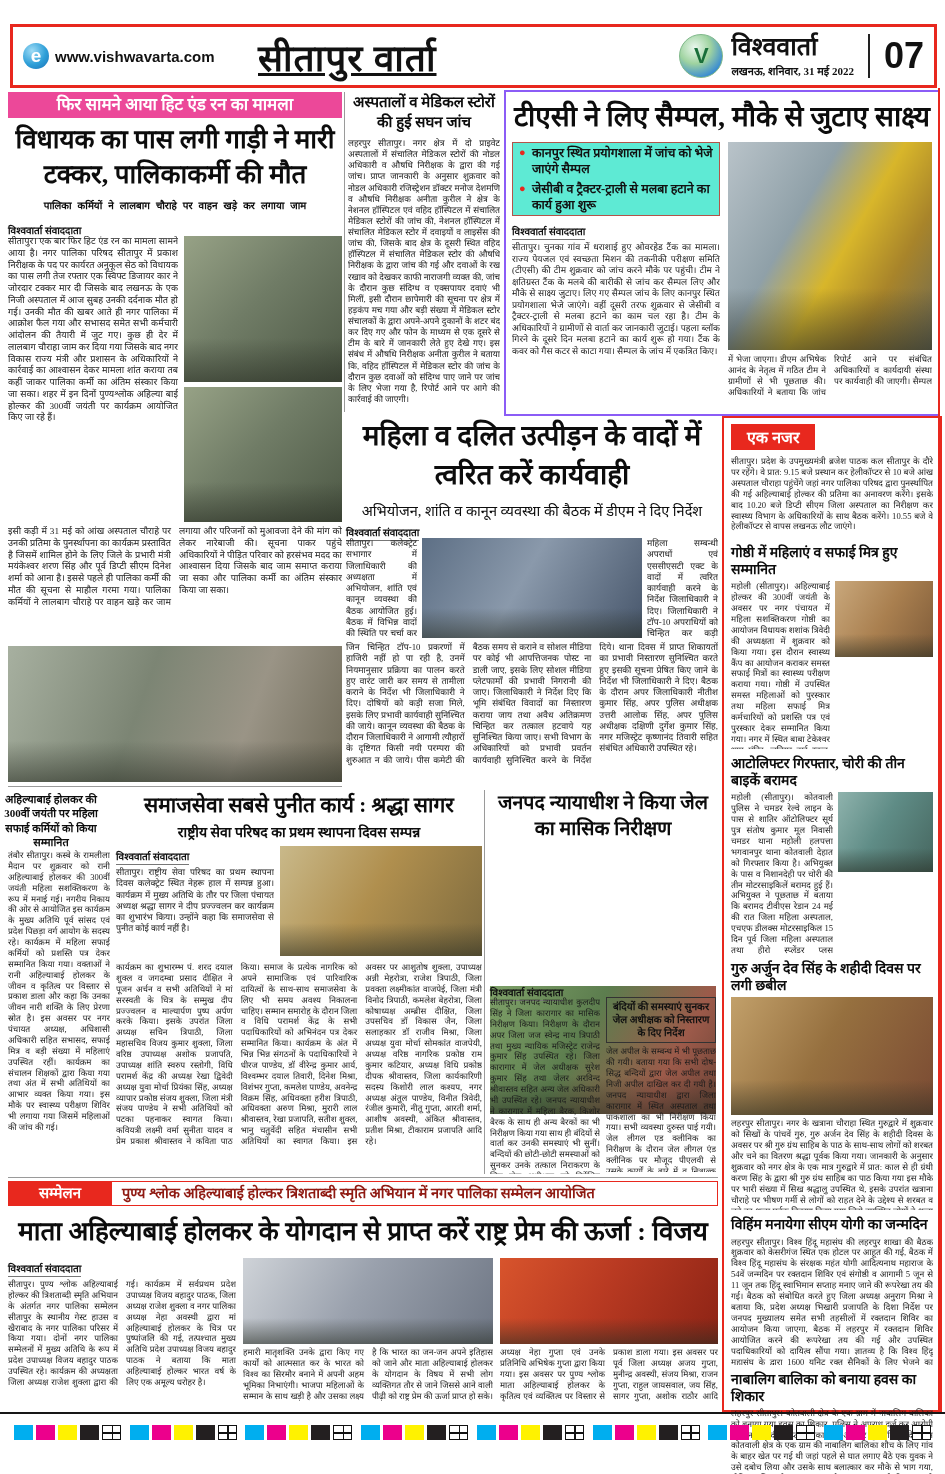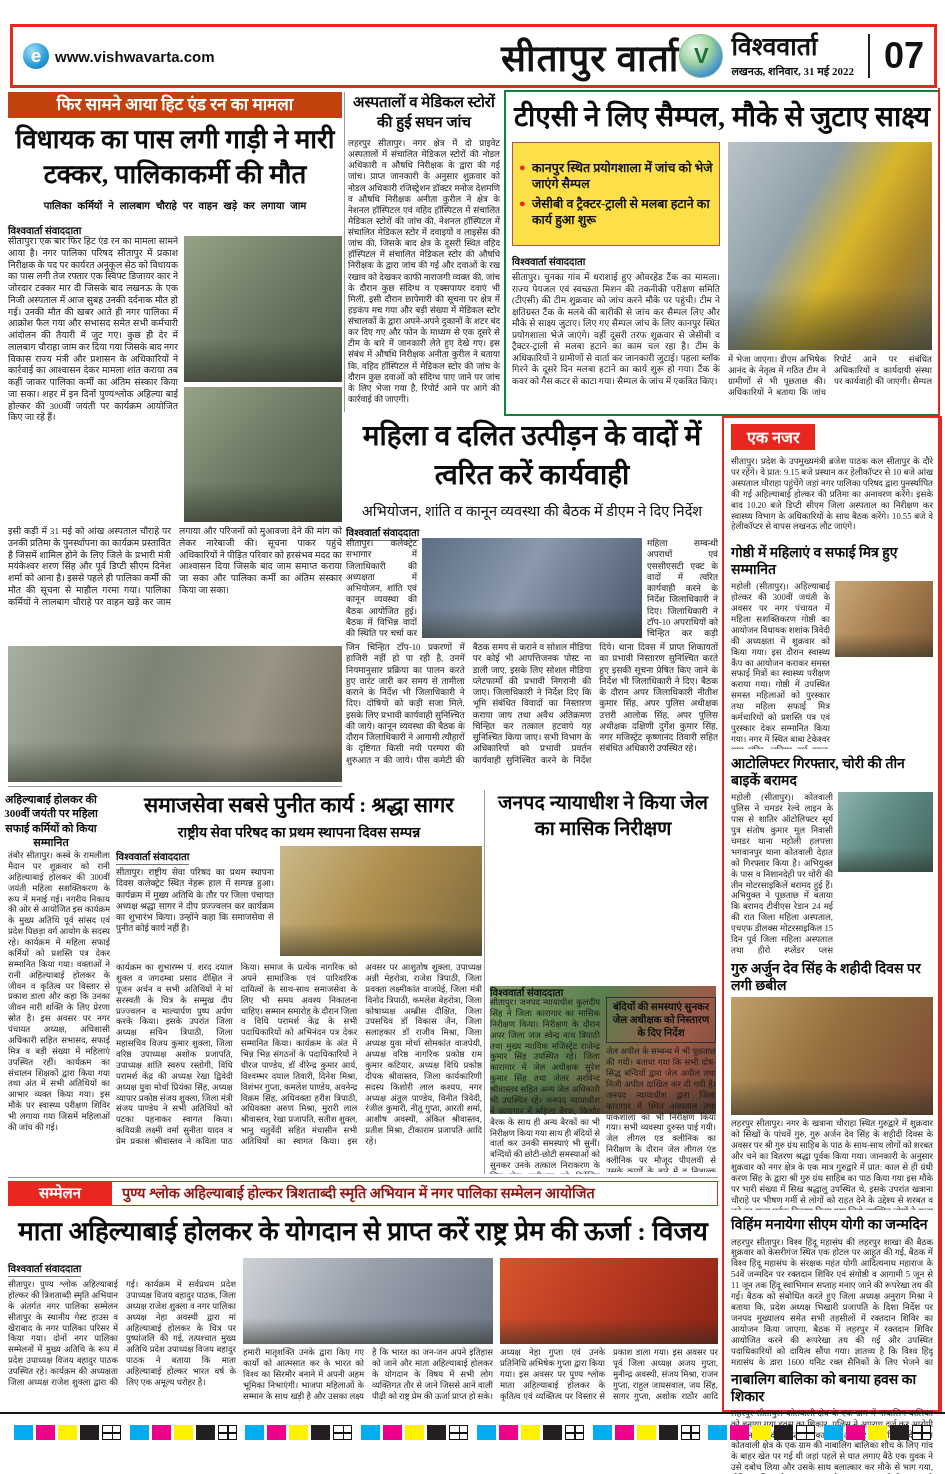--- a/index.html
+++ b/index.html
@@ -7,52 +7,52 @@
         font-family:"Liberation Serif","DejaVu Sans",serif;color:#111;}
   .abs{position:absolute;}
   
   .hdr{left:10px;top:24px;width:921px;height:58px;border:3px solid #e8281e;display:flex;align-items:center;background:#fff;}
   .site{display:flex;align-items:center;gap:6px;padding-left:10px;width:235px;}
   .eicon{display:inline-block;width:26px;height:26px;border-radius:50%;
          background:radial-gradient(circle at 35% 30%,#9fdcf6,#2e9fd8 55%,#1b6fb5);
          color:#fff;font-weight:800;font-size:19px;line-height:25px;text-align:center;
          font-family:"Liberation Sans",sans-serif;}
   .url{font-weight:700;font-size:15px;font-family:"Liberation Sans",sans-serif;}
-  .masthead{flex:1;text-align:right;font-size:37px;font-weight:800;letter-spacing:1px;}
+  .masthead{flex:1;text-align:left;font-size:37px;font-weight:800;letter-spacing:1px;text-decoration:underline;}
   .brandblk{display:flex;align-items:center;gap:8px;padding-right:10px;}
   .globe{width:42px;height:42px;border-radius:50%;
          background:radial-gradient(circle at 35% 30%,#eaf7ee,#9fd3a0 40%,#3e8fd0 75%,#1b5fa8);
          color:#1a6f3a;font-weight:800;font-size:22px;text-align:center;line-height:42px;
          font-family:"Liberation Sans",sans-serif;border:1px solid #7fb88a;}
   .bname{font-size:25px;font-weight:800;line-height:1;}
   .bdate{font-size:11px;font-weight:700;margin-top:4px;}
   .pgdiv{width:2px;height:44px;background:#222;margin:0 6px;}
   .pgno{font-size:36px;font-weight:800;font-family:"Liberation Sans",sans-serif;}
   
   .bodytext{font-size:8.8px;line-height:1.28;text-align:justify;color:#1b1b1b;overflow:hidden;}
   .byline{font-weight:700;font-size:10px;border-bottom:1px solid #777;display:inline-block;padding-bottom:1px;margin-bottom:2px;}
   .hl{font-weight:800;color:#0c0c0c;text-align:center;}
-  .banner{background:#c2410c;color:#fff;font-weight:800;font-size:17px;text-align:center;line-height:26px;}
+  .banner{background:#ec4899;color:#fff;font-weight:800;font-size:17px;text-align:center;line-height:26px;}
   .ph{background:linear-gradient(135deg,#97a286,#707c66 45%,#4c5744);position:relative;overflow:hidden;}
   .ph::after{content:"";position:absolute;left:0;right:0;bottom:0;height:30%;background:linear-gradient(0deg,rgba(40,45,35,.55),rgba(40,45,35,0));}
   .ph-jcb{background:linear-gradient(120deg,#b9c3c9 0%,#8fa0a8 35%,#d8b62a 55%,#a8842a 75%,#6e6a55 100%);}
   .ph-road{background:linear-gradient(110deg,#a7b0a0,#7c8574 40%,#9a9486 70%,#6f6a58);}
   .ph-meeting{background:linear-gradient(120deg,#5d6f85,#8a99ab 45%,#47566b);}
   .ph-stage{background:linear-gradient(120deg,#c9b98a,#b08f4e 45%,#7d6a3e);}
   .ph-jail{background:linear-gradient(120deg,#7fa169,#5c7d4e 40%,#9c5a4a 75%,#6c4336);}
   .ph-gift{background:linear-gradient(120deg,#c9a87c,#a97f4f 50%,#7e5b39);}
   .ph-bikes{background:linear-gradient(120deg,#8fb3ad,#5f8c86 45%,#46665f);}
   .ph-chhabeel{background:linear-gradient(120deg,#c2a06a,#96703f 45%,#7a4a33);}
   .ph-table{background:linear-gradient(120deg,#cfd3d8,#9aa1ad 45%,#6e7684);}
   .ph-bjp{background:linear-gradient(120deg,#d8542c,#b93a22 45%,#8c2315);}
   .vrule{width:1px;background:#9a9a9a;}
   .hrule{height:1px;background:#9a9a9a;}
   
-  .tacbox{border:2px solid #15803d;padding:4px 6px;}
-  .bulletbox{background:#fde047;border:1px solid #b3544a;padding:17px 6px;}
+  .tacbox{border:2px solid #8b5cf6;padding:4px 6px;}
+  .bulletbox{background:#5eead4;border:1px solid #b3544a;padding:2px 6px;}
   .bullet{font-size:12.5px;font-weight:800;line-height:1.3;position:relative;padding-left:13px;margin-bottom:3px;}
   .bullet::before{content:"●";color:#e8281e;position:absolute;left:0;top:0;font-size:11px;}
   
   .sidebox{border:2px solid #e8281e;padding:6px 7px;background:#fff;}
   .sidelabel{display:inline-block;background:#e8281e;color:#fff;font-weight:800;font-size:16px;padding:2px 16px;margin-bottom:6px;}
   .sititle{font-weight:800;font-size:14px;line-height:1.22;margin:6px 0 3px 0;color:#0c0c0c;}
   .sibody{font-size:8.6px;line-height:1.27;text-align:justify;color:#1b1b1b;overflow:hidden;}
   
   .kickrow{display:flex;height:25px;}
   .kicklabel{width:104px;background:#e8281e;color:#fff;font-weight:800;font-size:15px;text-align:center;line-height:25px;}

